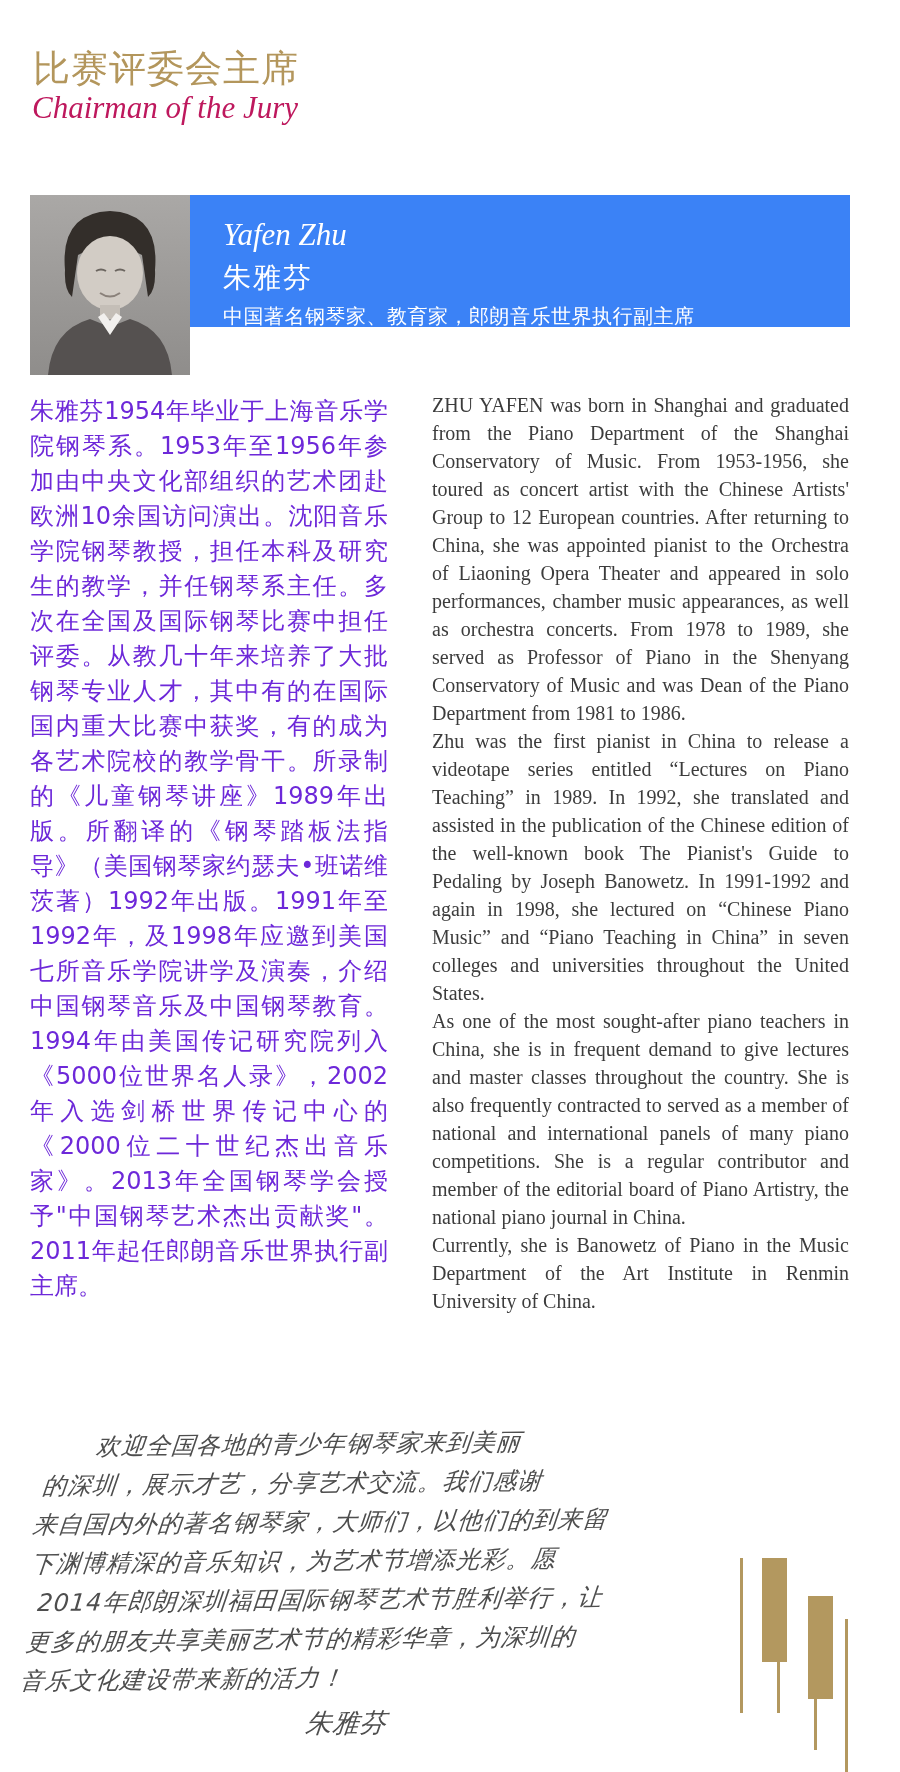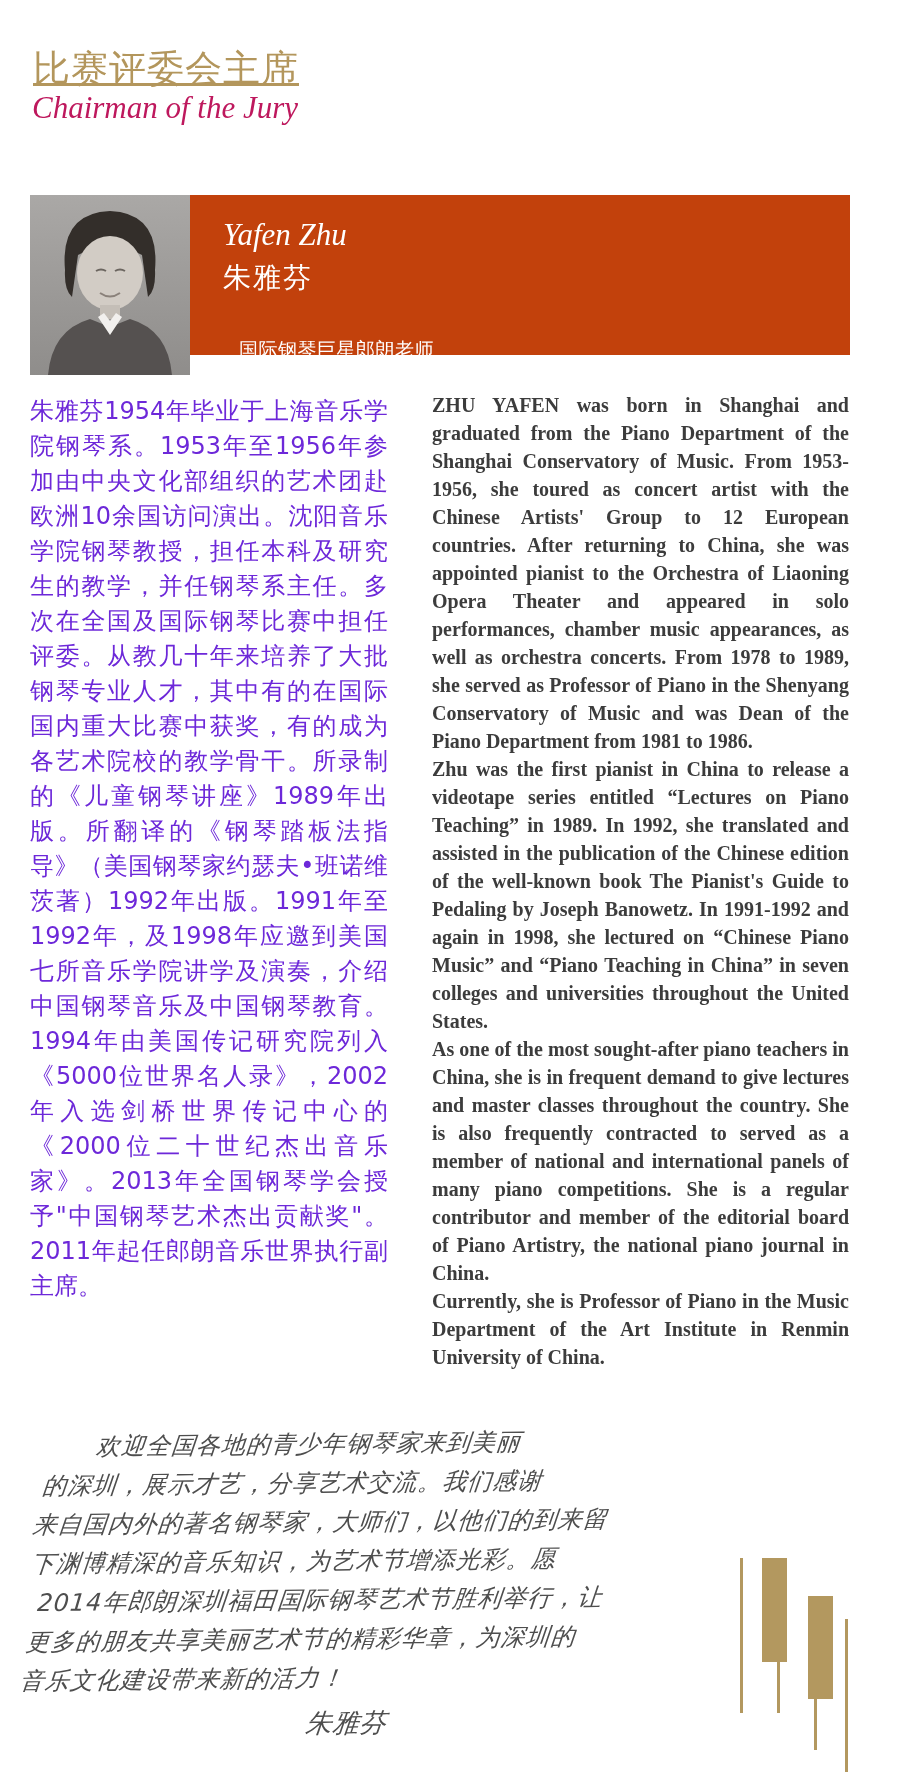--- a/index.html
+++ b/index.html
@@ -5,35 +5,35 @@
   html,body{margin:0;padding:0;background:#ffffff;}
   #page{
     position:relative;width:900px;height:1772px;margin:0 auto;
     background:#ffffff;overflow:hidden;
     font-family:"DejaVu Sans",sans-serif;
   }
   
   .title-zh{
     position:absolute;left:33px;top:44px;
     font-size:37px;letter-spacing:1px;color:#b3965c;
-    font-weight:400;font-family:"DejaVu Sans",sans-serif;text-decoration:underline;
+    font-weight:400;font-family:"DejaVu Sans",sans-serif;
   }
   .title-en{
     position:absolute;left:32px;top:90px;
     font-size:31px;color:#be185d;
     font-style:italic;font-family:"Liberation Serif","DejaVu Serif",serif;
   }
   
   .photo{
     position:absolute;left:30px;top:195px;width:160px;height:180px;
     background:#9d9b99;
   }
   .band{
-    position:absolute;left:190px;top:195px;width:660px;height:160px;
-    background:#c2410c;color:#ffffff;
+    position:absolute;left:190px;top:195px;width:660px;height:132px;
+    background:#3b82f6;color:#ffffff;
   }
   .band .name-en{
     position:absolute;left:33px;top:22px;
     font-size:31px;font-style:italic;
     font-family:"Liberation Serif","DejaVu Serif",serif;
   }
   .band .name-zh{
     position:absolute;left:33px;top:64px;
     font-size:28px;letter-spacing:2px;
   }
@@ -49,21 +49,20 @@
   .col-zh{
     position:absolute;left:30px;top:394px;width:358px;
     font-size:24px;line-height:35px;color:#6d28d9;
     text-align:justify;text-justify:inter-ideograph;
   }
   .col-en{
     position:absolute;left:432px;top:391px;width:417px;
     font-size:20px;line-height:28px;color:#3c3c3c;
     text-align:justify;
     font-family:"Liberation Serif","DejaVu Serif",serif;
-    font-weight:bold;
   }
   .col-en p{margin:0;padding:0;}
   
   .handwriting{
     position:absolute;left:42px;top:1428px;width:520px;
     font-size:24px;line-height:39px;color:#4e4e4e;
     font-style:italic;letter-spacing:1px;
     transform:rotate(-0.6deg) skewX(-6deg);
     transform-origin:left top;
   }
@@ -115,30 +114,31 @@
 
       <path d="M18,180 Q22,135 60,124 L80,132 L100,124 Q138,135 142,180 Z" fill="#555150"></path>
 
       <path d="M68,122 L80,140 L92,122 L86,118 L80,126 L74,118 Z" fill="#f2f0ee"></path>
     </svg>
   </div>
 
   <div class="band">
     <div class="name-en">Yafen Zhu</div>
     <div class="name-zh">朱雅芬</div>
+    <div class="sub1">中国著名钢琴家、教育家，郎朗音乐世界执行副主席</div>
     <div class="sub2">国际钢琴巨星郎朗老师</div>
   </div>
 
   <div class="col-zh">朱雅芬1954年毕业于上海音乐学院钢琴系。1953年至1956年参加由中央文化部组织的艺术团赴欧洲10余国访问演出。沈阳音乐学院钢琴教授，担任本科及研究生的教学，并任钢琴系主任。多次在全国及国际钢琴比赛中担任评委。从教几十年来培养了大批钢琴专业人才，其中有的在国际国内重大比赛中获奖，有的成为各艺术院校的教学骨干。所录制的《儿童钢琴讲座》1989年出版。所翻译的《钢琴踏板法指导》（美国钢琴家约瑟夫•班诺维茨著）1992年出版。1991年至1992年，及1998年应邀到美国七所音乐学院讲学及演奏，介绍中国钢琴音乐及中国钢琴教育。1994年由美国传记研究院列入《5000位世界名人录》，2002年入选剑桥世界传记中心的《2000位二十世纪杰出音乐家》。2013年全国钢琴学会授予"中国钢琴艺术杰出贡献奖"。2011年起任郎朗音乐世界执行副主席。</div>
 
   <div class="col-en">
     <p>ZHU YAFEN was born in Shanghai and graduated from the Piano Department of the Shanghai Conservatory of Music. From 1953-1956, she toured as concert artist with the Chinese Artists' Group to 12 European countries. After returning to China, she was appointed pianist to the Orchestra of Liaoning Opera Theater and appeared in solo performances, chamber music appearances, as well as orchestra concerts. From 1978 to 1989, she served as Professor of Piano in the Shenyang Conservatory of Music and was Dean of the Piano Department from 1981 to 1986.</p>
     <p>Zhu was the first pianist in China to release a videotape series entitled “Lectures on Piano Teaching” in 1989. In 1992, she translated and assisted in the publication of the Chinese edition of the well-known book The Pianist's Guide to Pedaling by Joseph Banowetz. In 1991-1992 and again in 1998, she lectured on “Chinese Piano Music” and “Piano Teaching in China” in seven colleges and universities throughout the United States.</p>
     <p>As one of the most sought-after piano teachers in China, she is in frequent demand to give lectures and master classes throughout the country. She is also frequently contracted to served as a member of national and international panels of many piano competitions. She is a regular contributor and member of the editorial board of Piano Artistry, the national piano journal in China.</p>
-    <p>Currently, she is Professor of Piano in the Music Department of the Art Institute in Renmin University of China.</p>
+    <p>Currently, she is Banowetz of Piano in the Music Department of the Art Institute in Renmin University of China.</p>
   </div>
 
   <div class="handwriting">
     <div class="hw-line hw-l1">欢迎全国各地的青少年钢琴家来到美丽</div>
     <div class="hw-line hw-l2">的深圳，展示才艺，分享艺术交流。我们感谢</div>
     <div class="hw-line hw-l3">来自国内外的著名钢琴家，大师们，以他们的到来留</div>
     <div class="hw-line hw-l4">下渊博精深的音乐知识，为艺术节增添光彩。愿</div>
     <div class="hw-line hw-l5">2014年郎朗深圳福田国际钢琴艺术节胜利举行，让</div>
     <div class="hw-line hw-l6">更多的朋友共享美丽艺术节的精彩华章，为深圳的</div>
     <div class="hw-line hw-l7">音乐文化建设带来新的活力！</div>

